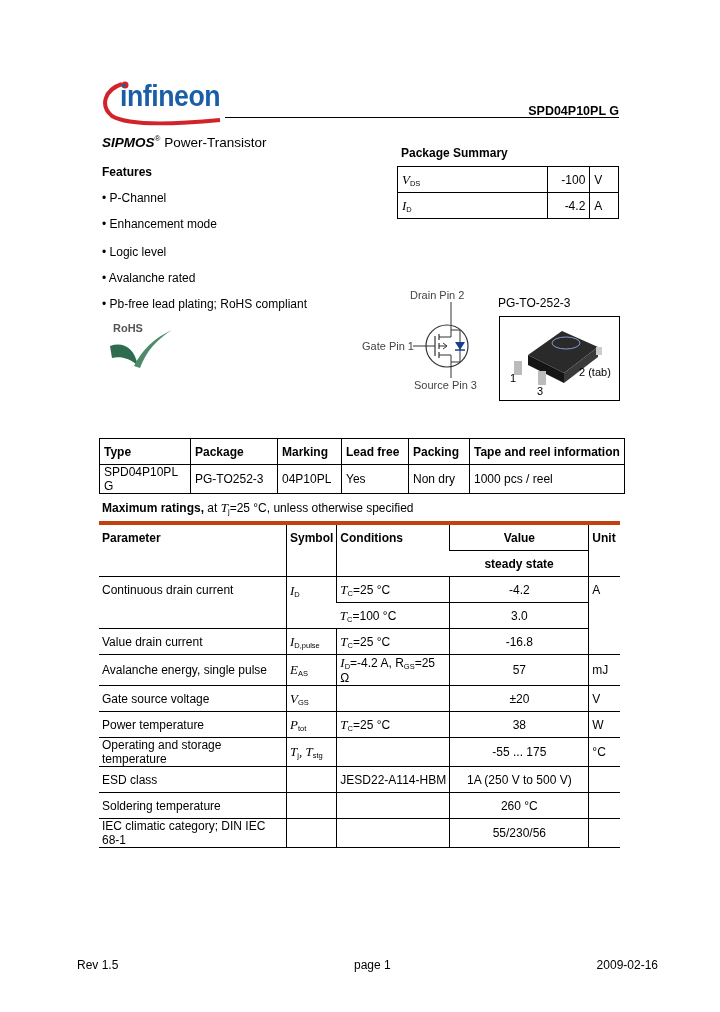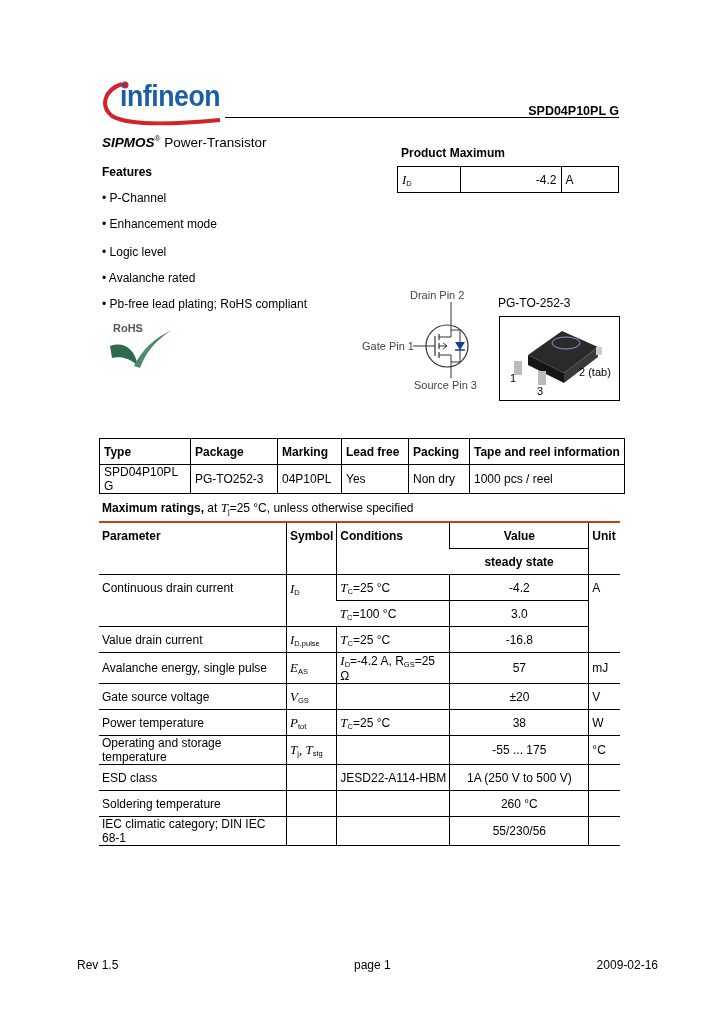--- a/index.html
+++ b/index.html
@@ -23,21 +23,21 @@
   .feat { left: 102px; font-size: 12px; }
   .rohs { left: 110px; top: 322px; width: 70px; height: 48px; }
   .rohs-label { position: absolute; left: 3px; top: 0; font-weight: bold; font-size: 11px; color: #555; }
   .pin-label { font-size: 11px; color: #444; }
   .pkg-title { left: 498px; top: 296px; font-size: 12px; }
   .pkg-box { left: 499px; top: 316px; width: 119px; height: 83px; border: 1px solid #000; }
   .order-table { position: absolute; left: 99px; top: 438px; width: 526px; }
   .order-table td { border: 1px solid #000; height: 25px; padding: 0 4px; font-size: 12px; }
   .order-table tr.head td { font-weight: bold; margin-left: 28px; }
   .max-title { left: 102px; top: 500px; font-size: 12px; }
-  .max-table { position: absolute; left: 99px; top: 521px; width: 521px; border-top: 2px solid #c2410c; }
+  .max-table { position: absolute; left: 99px; top: 521px; width: 521px; border-top: 4px solid #c2410c; }
   .max-table td { border-left: 1px solid #000; border-bottom: 1px solid #000; height: 25px; padding: 0 3px; font-size: 12px; }
   .max-table td:first-child { border-left: none; }
   .max-table tr.head td { font-weight: bold; }
   .center { text-align: center; }
   .footer { top: 958px; font-size: 12px; margin-left: 12px; }
 </style>
 </head>
 <body>
 
 <div class="abs logo-wrap">
@@ -47,23 +47,28 @@
   </svg>
   <span class="logo-text">infineon</span>
 </div>
 <div class="abs header-line"></div>
 <div class="abs part-number">SPD04P10PL G</div>
 
 <div class="abs title">
   <span style="font-weight:bold;font-style:italic">SIPMOS</span><sup>®</sup><span> Power-Transistor</span>
 </div>
 
-<div class="abs ps-title">Product Maximum</div>
+<div class="abs ps-title">Package Summary</div>
 <table class="ps-table">
   <tbody>
+      <tr>
+    <td style="width:144px"><span class="sym">V</span><span class="sub">DS</span></td>
+    <td style="width:34px;text-align:right">-100</td>
+    <td style="width:20px">V</td>
+  </tr>
   <tr>
     <td><span class="sym">I</span><span class="sub">D</span></td>
     <td style="text-align:right">-4.2</td>
     <td>A</td>
   </tr>
 </tbody>
   </table>
 
 <div class="abs features-title">Features</div>
 <div class="abs feat" style="top:191px">• P-Channel</div>

